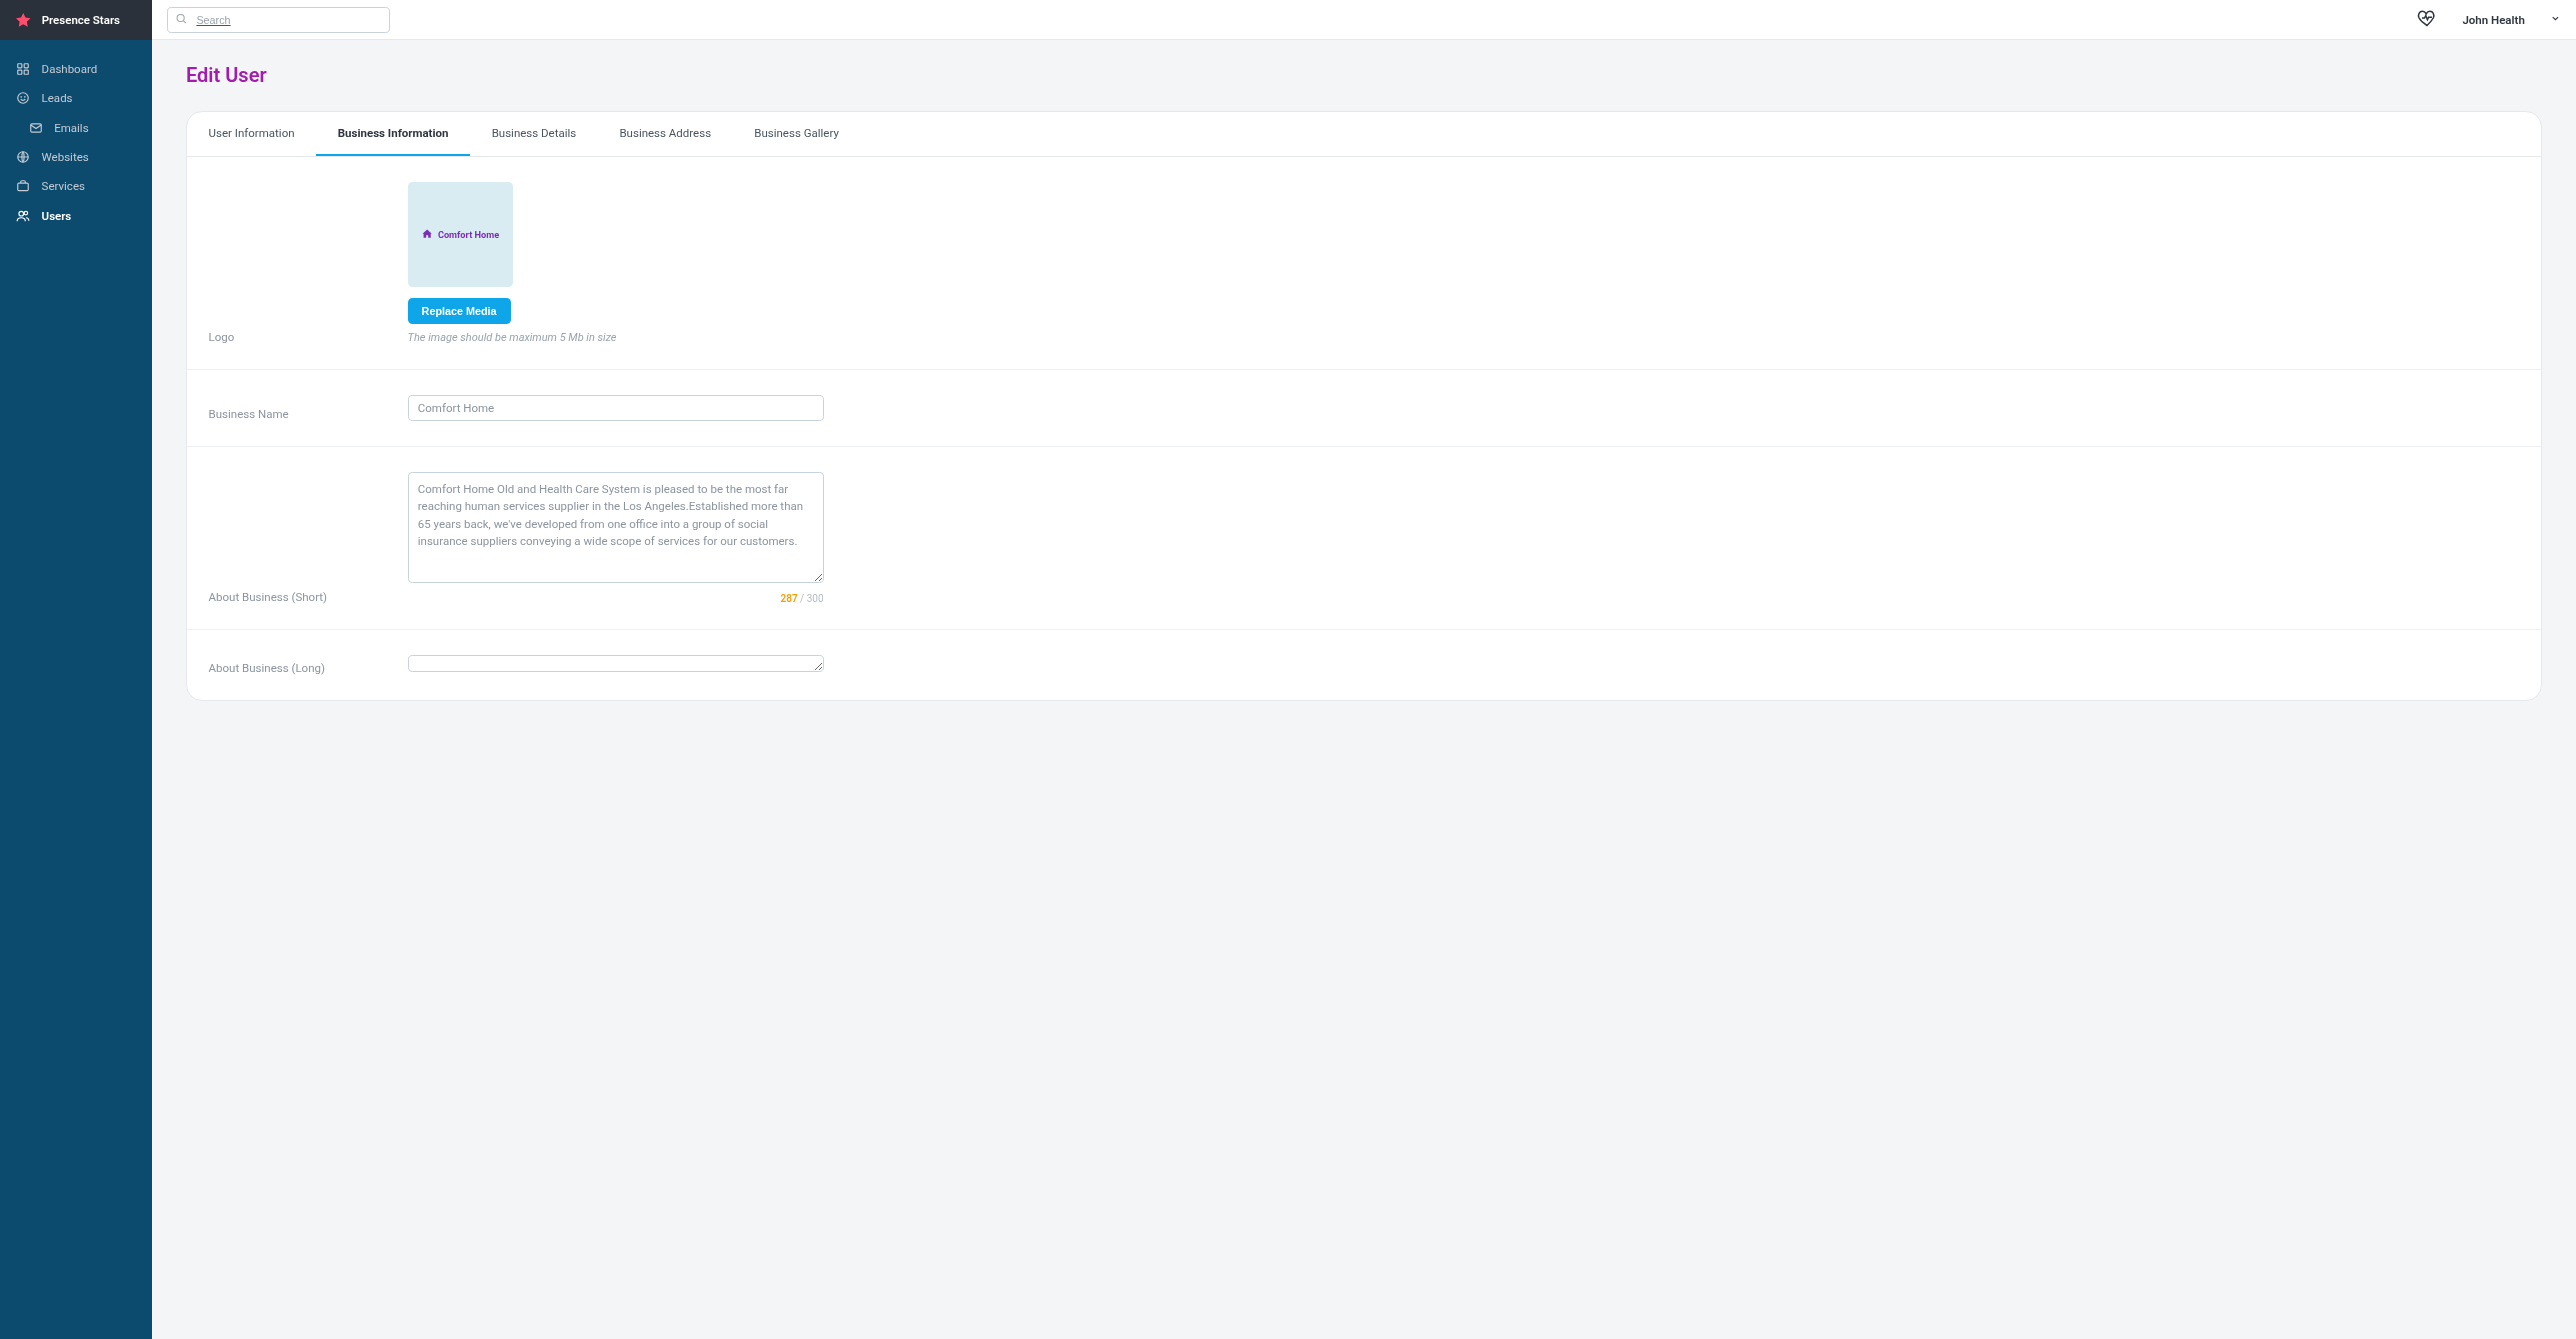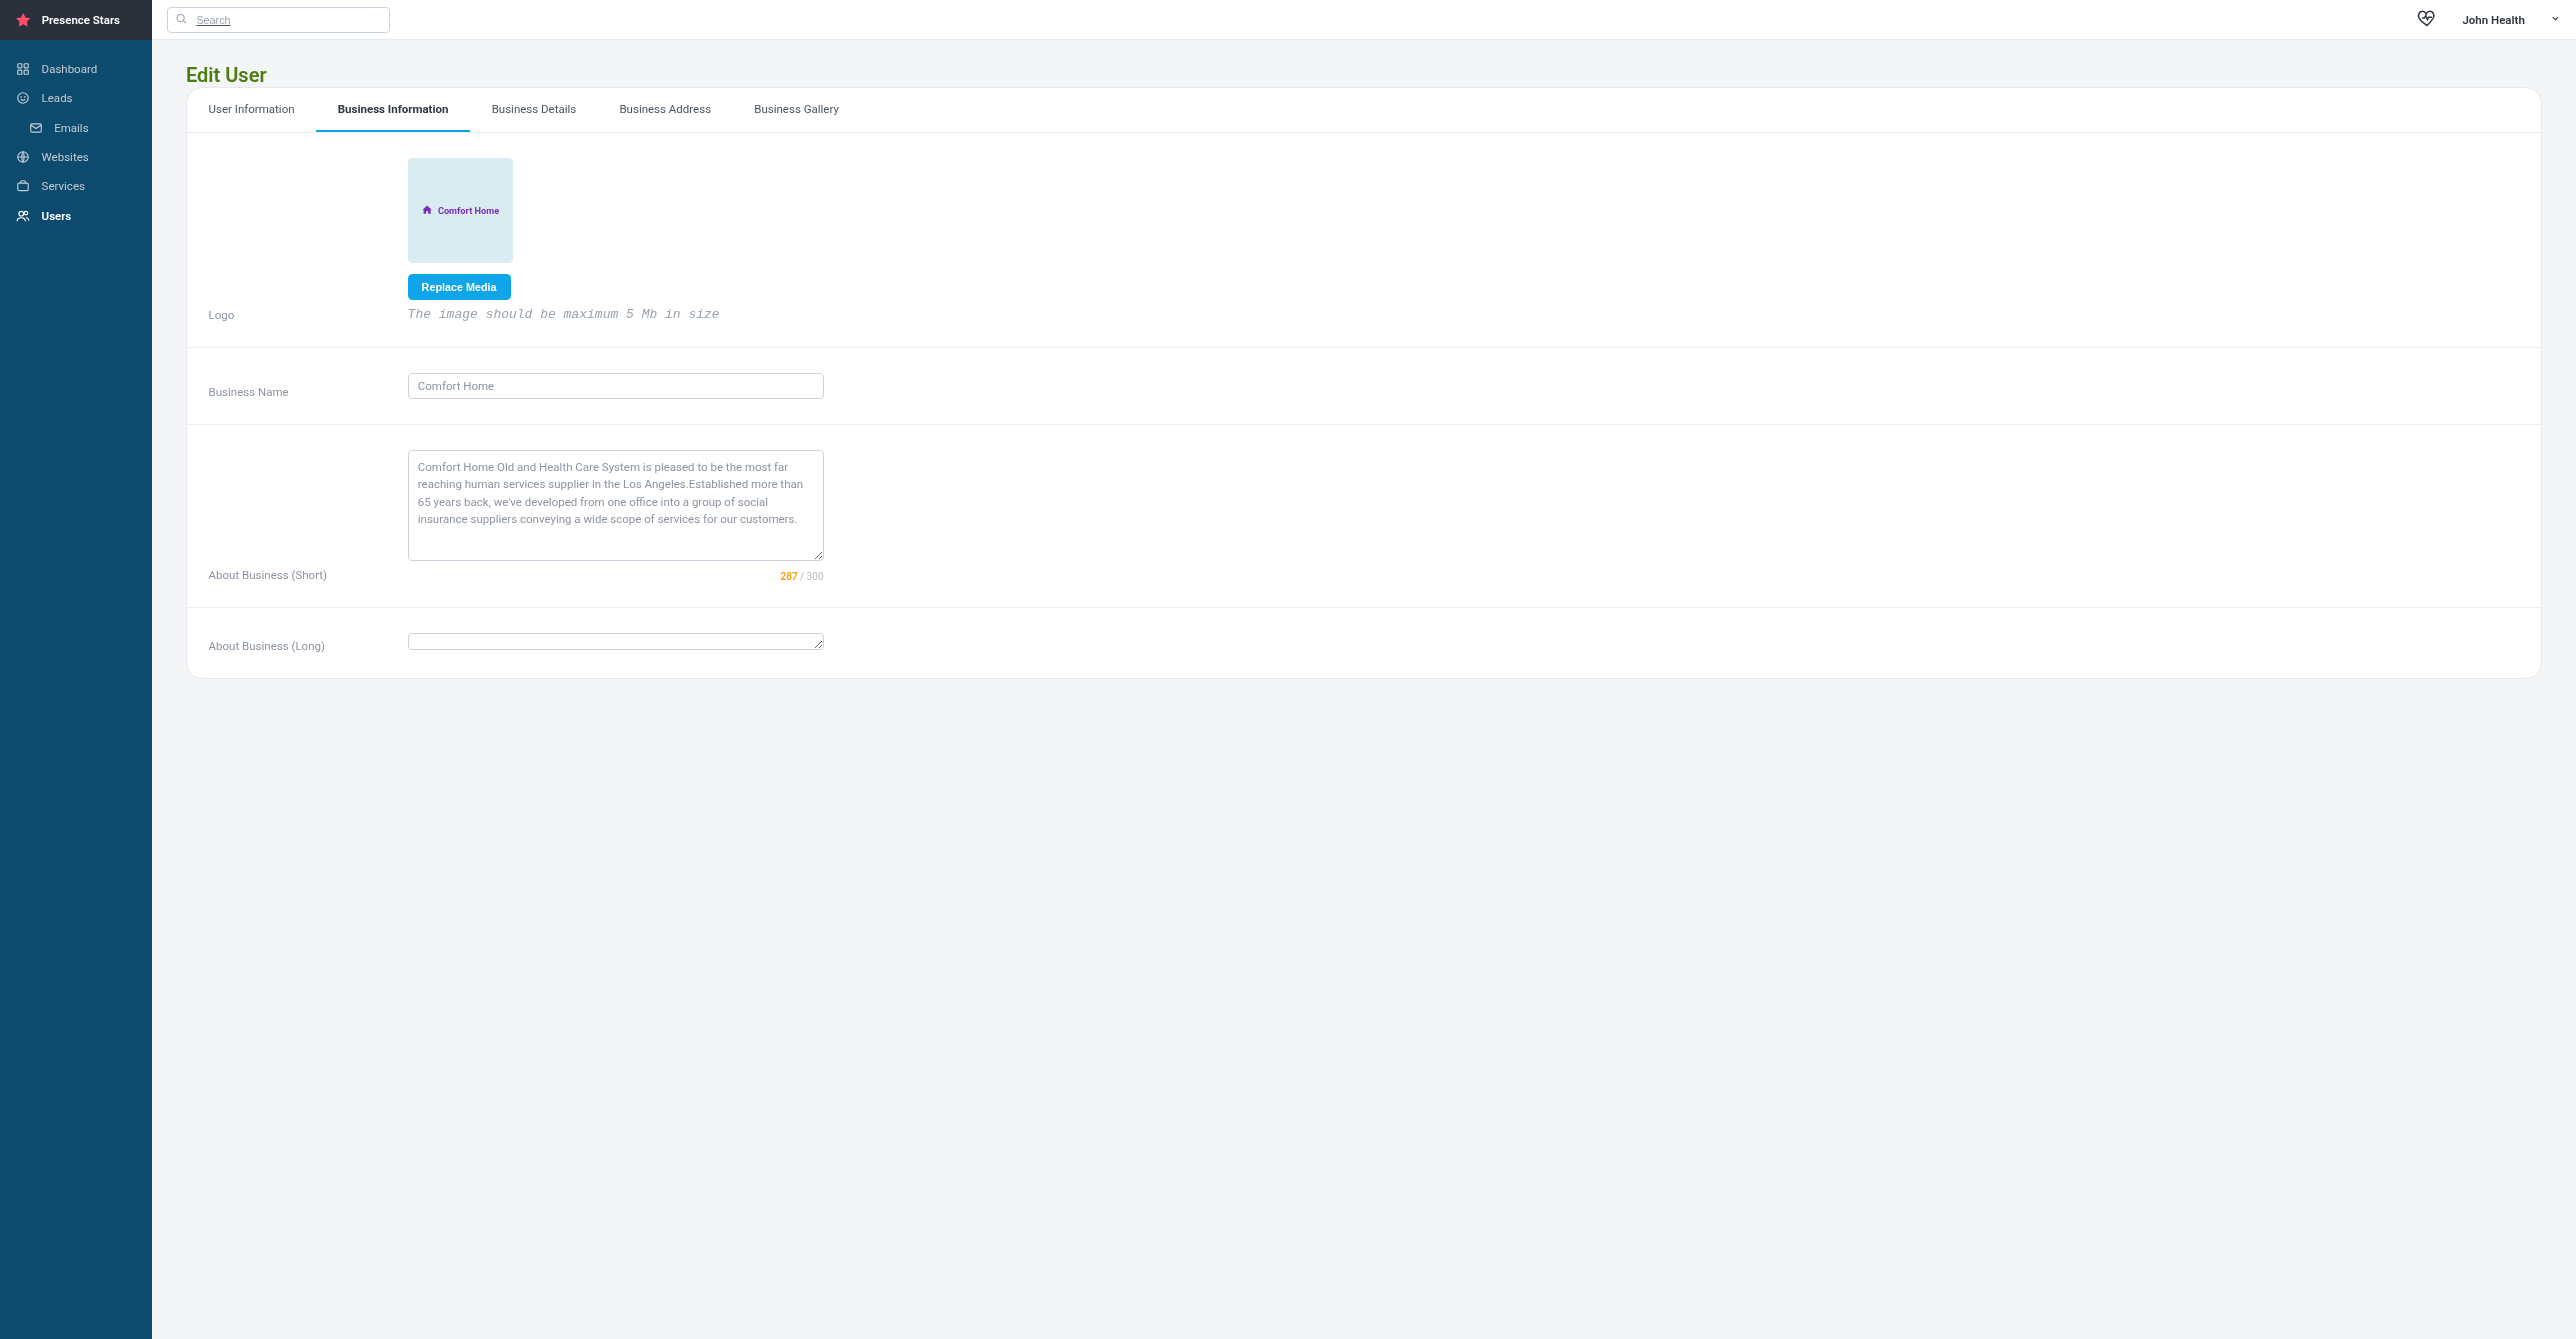--- a/index.html
+++ b/index.html
@@ -93,22 +93,22 @@
   .profile .name { font-weight: 600; color: #2f3640; font-size: 11.5px; }
   .profile .chevron { color: #2f3640; }
 
   
   .content {
     padding: 23px 34px;
   }
   .page-title {
     font-size: 20px;
     font-weight: 600;
-    color: #4d7c0f;
-    margin-bottom: 0;
+    color: #a21caf;
+    margin-bottom: 24px;
   }
 
   .card {
     background: #fff;
     border: 0.8px solid #e5e8ec;
     border-radius: 16px;
     overflow: hidden;
   }
 
   .tabs {
@@ -175,25 +175,24 @@
     background: #0ea5e9;
     color: #fff;
     border: none;
     border-radius: 4.6px;
     padding: 7px 14px;
     font-size: 10.8px;
     font-weight: 600;
     cursor: pointer;
   }
   .hint {
-    font-size: 13px;
+    font-size: 11px;
     font-style: italic;
     color: #9aa3ad;
     margin-top: 7.7px;
-    font-family: Liberation Mono, monospace;
   }
 
   .text-input, .textarea {
     width: 100%;
     border: 0.8px solid #c8d2dc;
     border-radius: 4.6px;
     font-size: 11.5px;
     color: #8b94a0;
     font-family: inherit;
     background: #fff;

